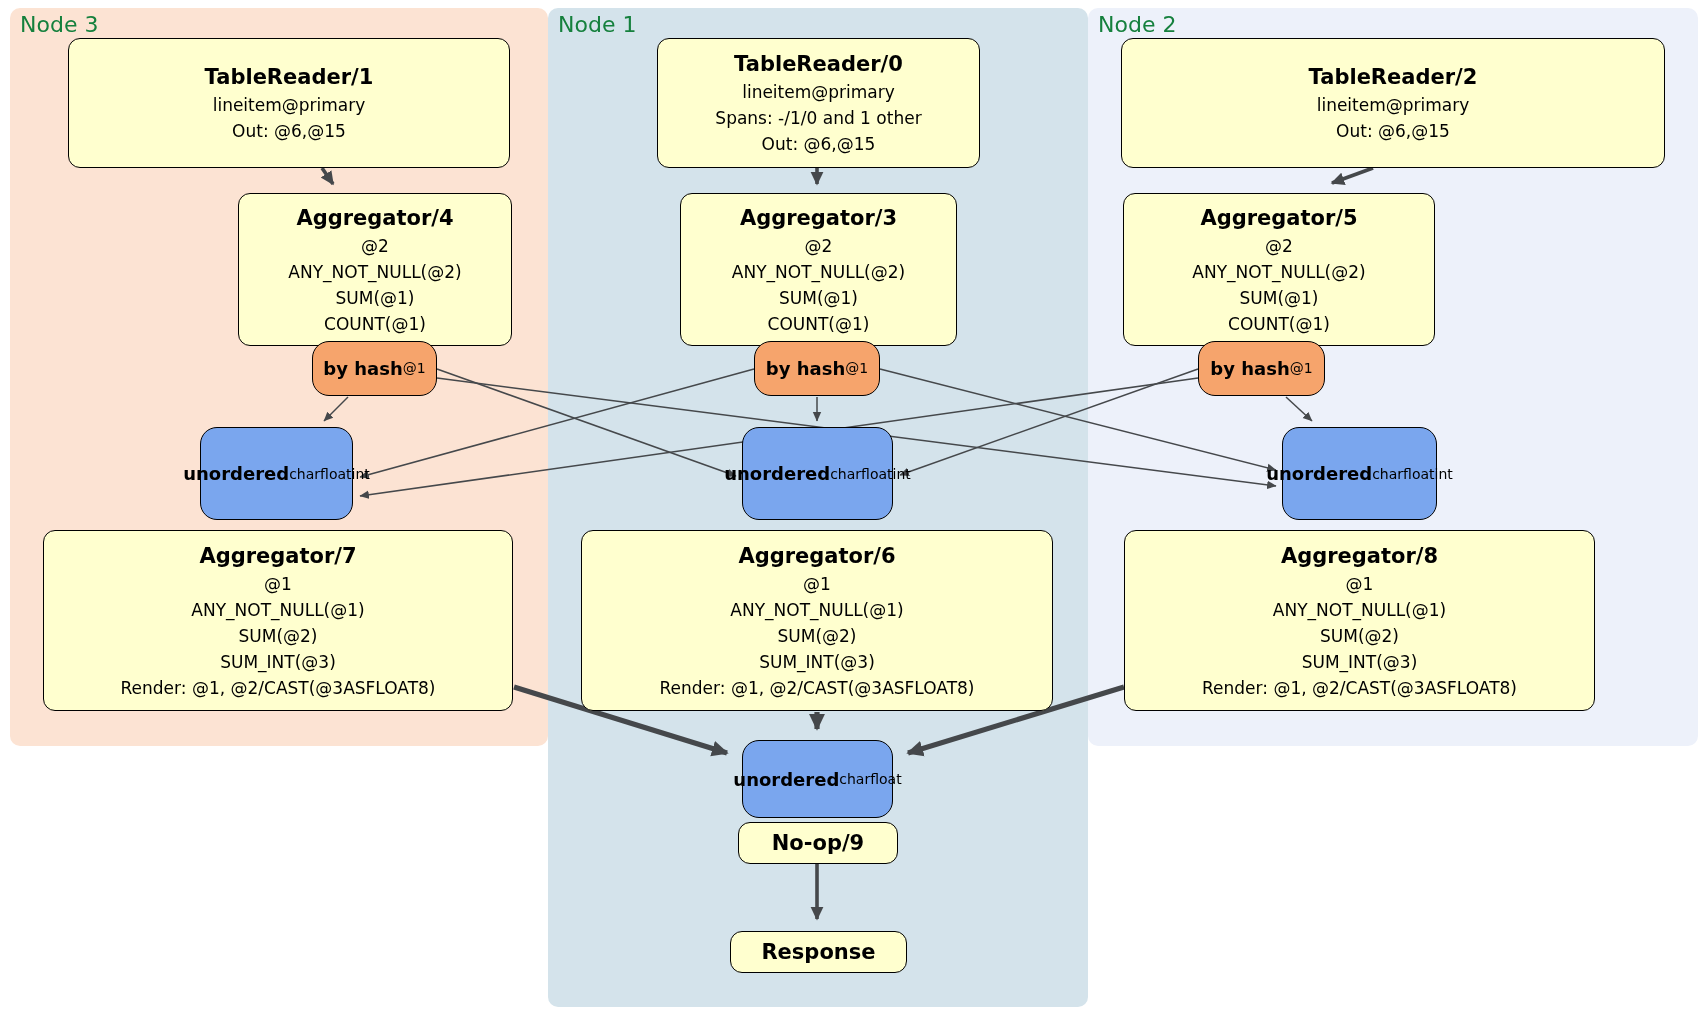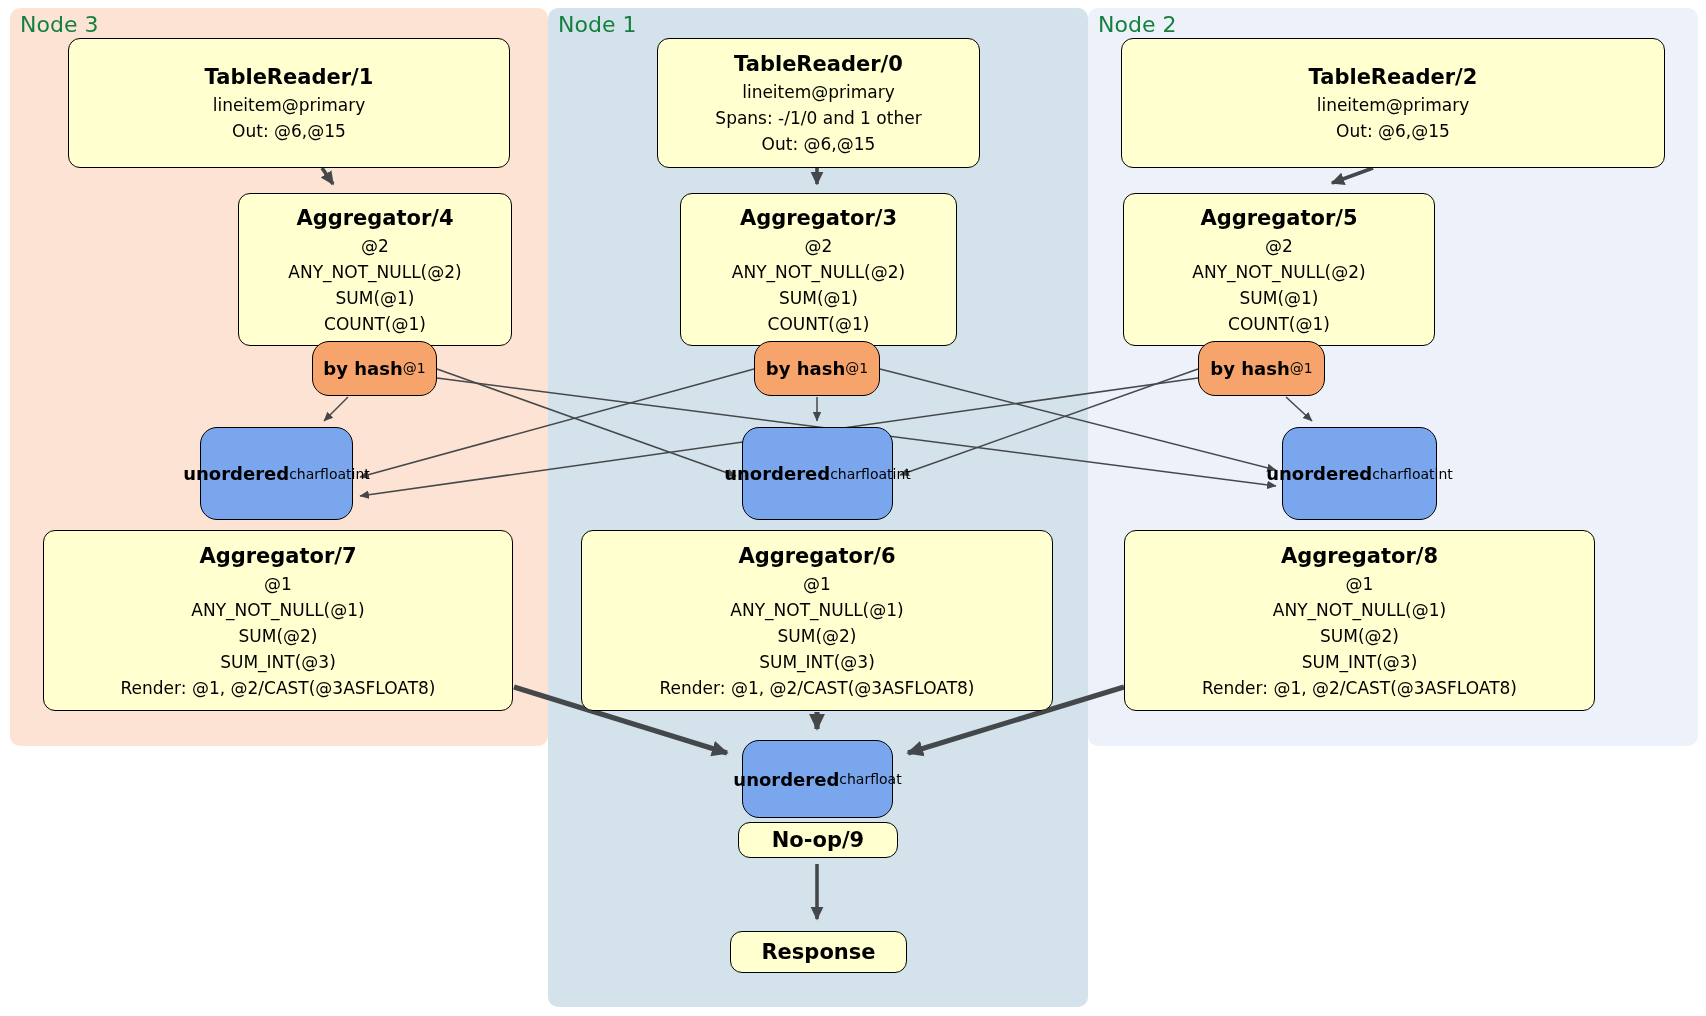--- a/index.html
+++ b/index.html
@@ -151,21 +151,21 @@
     <div class="l">ANY_NOT_NULL(@1)</div>
     <div class="l">SUM(@2)</div>
     <div class="l">SUM_INT(@3)</div>
     <div class="l">Render: @1, @2/CAST(@3ASFLOAT8)</div>
   </div>
   <div class="sync" style="left:742px;top:740px;width:151px;height:78px">
     <div class="t">unordered</div>
     <div class="l">char</div>
     <div class="l">float</div>
   </div>
-  <div class="op small-op" style="left:738px;top:822px;width:160px;height:36px">
+  <div class="op small-op" style="left:738px;top:822px;width:160px;height:42px">
     <div class="t">No-op/9</div>
   </div>
   <div class="op small-op" style="left:730px;top:931px;width:177px;height:42px">
     <div class="t">Response</div>
   </div>
 
   <div class="op" style="left:1121px;top:38px;width:544px;height:130px">
     <div class="t">TableReader/2</div>
     <div class="l">lineitem@primary</div>
     <div class="l">Out: @6,@15</div>

